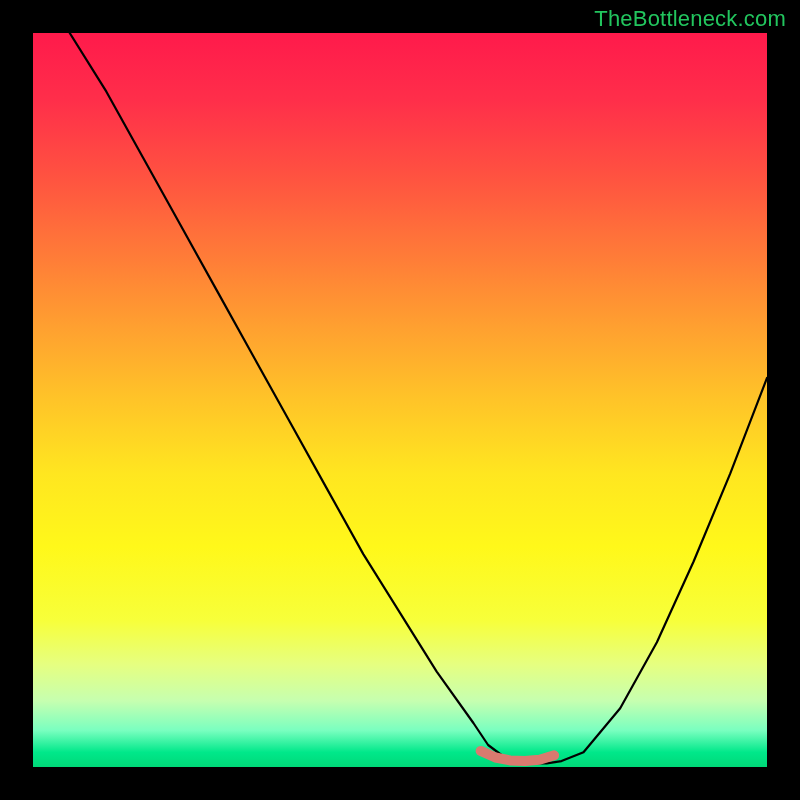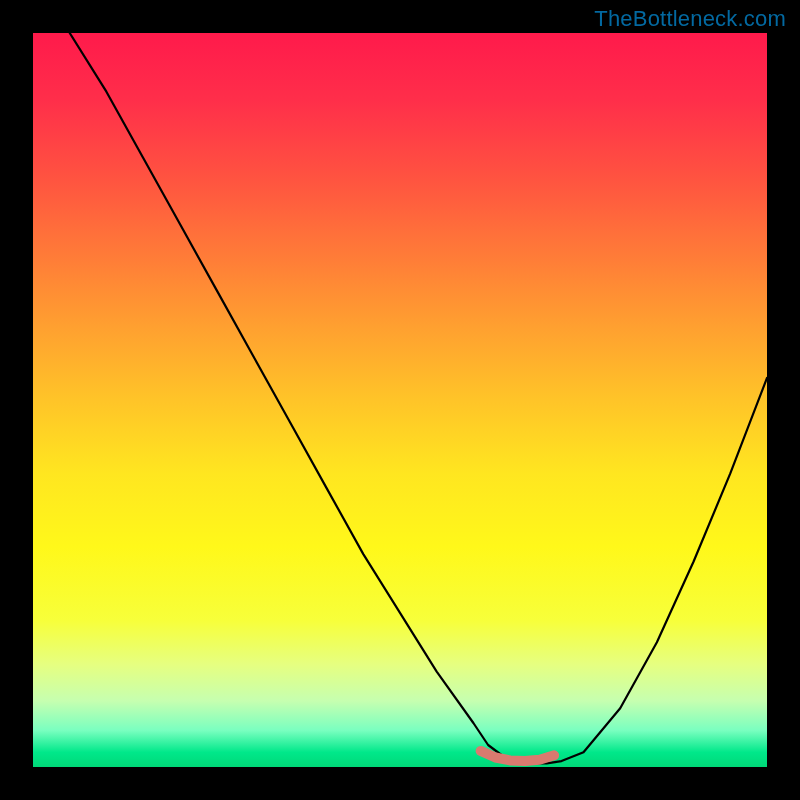--- a/index.html
+++ b/index.html
@@ -39,21 +39,21 @@
       #c6ffb0 91%,
       #7affc0 95%,
       #00e88a 98%,
       #00d878 100%
     );
   }
   .watermark {
     position: absolute;
     top: 6px;
     right: 14px;
-    color: #0369a1;
+    color: #22c55e;
     font-size: 22px;
     letter-spacing: 0.2px;
     font-weight: 400;
     user-select: none;
   }
   svg.curve {
     position: absolute;
     left: 0;
     top: 0;
     width: 734px;

